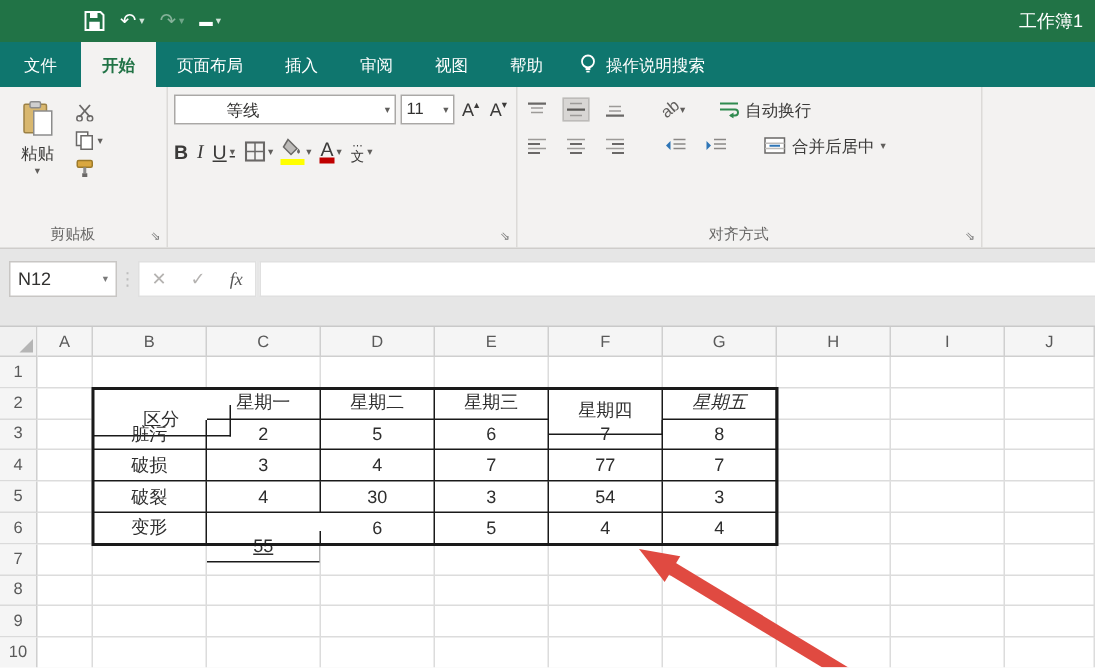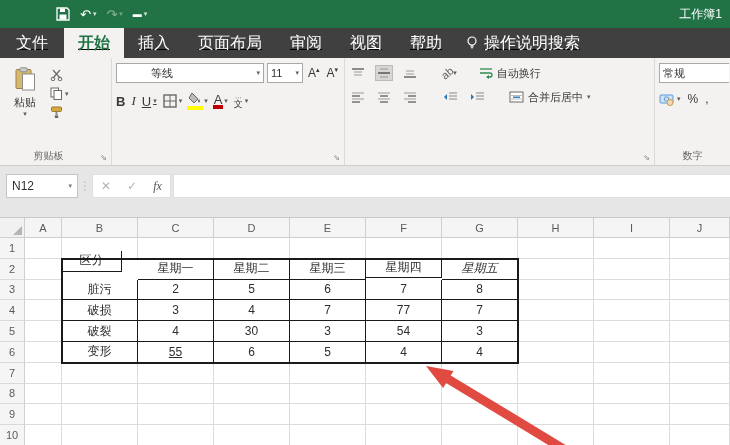--- a/index.html
+++ b/index.html
@@ -10,21 +10,21 @@
   
   .titlebar { height:28px; background:#217346; display:flex; align-items:center; color:#fff; }
   .qat { display:flex; align-items:center; gap:10px; margin-left:56px; }
   .qat .qbtn { display:flex; align-items:center; font-size:13px; color:#fff; cursor:default; }
   .qbtn svg { display:block; }
   .qbtn .dd { font-size:7px; margin-left:2px; color:#cfe3d8; }
   .qbtn.disabled { opacity:.45; }
   .doc-title { position:absolute; right:8px; top:6px; font-size:12px; color:#fff; }
 
   
-  .tabbar { height:30px; background:#404040; display:flex; align-items:stretch; font-size:16px;text-decoration:underline; }
+  .tabbar { height:30px; background:#0f766e; display:flex; align-items:stretch; font-size:11px; }
   .tab { color:#fff; display:flex; align-items:center; padding:0 14px; cursor:default; }
   .tab.file { padding:0 16px; }
   .tab.selected { background:#f3f2f1; color:#217346; font-weight:bold; }
   .tellme { display:flex; align-items:center; gap:6px; color:#fff; padding:0 10px; }
   .bulb svg { display:block; }
 
   
   .ribbon { height:108px; background:#f3f2f1; border-bottom:1px solid #cfcdcb; display:flex; }
   .rgroup { position:relative; height:100%; border-right:1px solid #dcdad8; padding:5px 4px 16px 4px; }
   .glabel { position:absolute; bottom:2px; left:0; right:14px; text-align:center; font-size:10px; color:#696867; }
@@ -128,22 +128,22 @@
         <span style="font-size:9px;">▬</span>
           <span class="dd">▾</span>
       </span>
     </div>
     <div class="doc-title">工作簿1</div>
   </div>
 
   <div class="tabbar">
     <div class="tab file">文件</div>
     <div class="tab selected">开始</div>
+    <div class="tab">页面布局</div>
     <div class="tab">插入</div>
-    <div class="tab">页面布局</div>
     <div class="tab">审阅</div>
     <div class="tab">视图</div>
     <div class="tab">帮助</div>
     <div class="tellme">
       <span class="bulb">
         <svg width="12" height="14" viewBox="0 0 12 14">
             <circle cx="6" cy="5" r="4" fill="none" stroke="#fff" stroke-width="1.2"></circle>
             <rect x="4.4" y="9.3" width="3.2" height="1.4" fill="#fff"></rect>
             <rect x="4.9" y="11.2" width="2.2" height="1.1" fill="#fff"></rect>
           </svg>
@@ -333,41 +333,24 @@
           <svg width="15" height="12" viewBox="0 0 15 12">
               <rect x="1" y="1" width="13" height="10" fill="#fff" stroke="#6a6867"></rect>
               <line x1="1" y1="4.5" x2="14" y2="4.5" stroke="#bdbbb9"></line>
               <line x1="1" y1="8" x2="14" y2="8" stroke="#bdbbb9"></line>
               <line x1="4" y1="6.2" x2="11" y2="6.2" stroke="#2e75b6" stroke-width="1.4"></line>
             </svg>
           <span>合并后居中</span>
           <span class="dd">▾</span>
         </span>
       </div>
+      <span class="glabel">对齐方式</span>
       <span class="launcher">⇘</span>
     </div>
 
-    <div class="rgroup g-num">
-      <div class="combo num-combo">
-        <span>常规</span>
-      </div>
-      <div class="nr2">
-        <span class="fbtn">
-          <svg width="16" height="13" viewBox="0 0 16 13">
-              <rect x="1" y="2" width="13" height="8" rx="1" fill="#cfe2f3" stroke="#5b9bd5"></rect>
-              <circle cx="7.5" cy="6" r="2.2" fill="none" stroke="#5b9bd5"></circle>
-              <circle cx="11" cy="9.5" r="3" fill="#f6d8ae" stroke="#c99a52"></circle>
-            </svg>
-          <span class="dd">▾</span>
-        </span>
-        <span class="pct">%</span>
-        <span class="pct">,</span>
-      </div>
-      <span class="glabel" style="right:0;">数字</span>
-    </div>
   </div>
 
   <div class="fbar-zone">
     <div class="fbar">
       <div class="namebox">
         <span>N12</span>
           <span class="dd">▾</span>
       </div>
       <div class="fdiv">⋮</div>
       <div class="fxbtns">
@@ -410,25 +393,25 @@
         <div class="cell" style="left: 62px; width: 76px; top: 20px; height: 20.8px;"></div>
         <div class="cell" style="left: 138px; width: 76px; top: 20px; height: 20.8px;"></div>
         <div class="cell" style="left: 214px; width: 76px; top: 20px; height: 20.8px;"></div>
         <div class="cell" style="left: 290px; width: 76px; top: 20px; height: 20.8px;"></div>
         <div class="cell" style="left: 366px; width: 76px; top: 20px; height: 20.8px;"></div>
         <div class="cell" style="left: 442px; width: 76px; top: 20px; height: 20.8px;"></div>
         <div class="cell" style="left: 518px; width: 76px; top: 20px; height: 20.8px;"></div>
         <div class="cell" style="left: 594px; width: 76px; top: 20px; height: 20.8px;"></div>
         <div class="cell" style="left: 670px; width: 60px; top: 20px; height: 20.8px;"></div>
         <div class="cell" style="left: 25px; width: 37px; top: 40.8px; height: 20.8px;"></div>
-        <div class="cell tb" style="left: 62px; width: 60px; top: 33px; height: 20.8px;">区分</div>
+        <div class="cell tb" style="left: 62px; width: 92px; top: 52px; height: 20.8px;">区分</div>
         <div class="cell tb" style="left: 138px; width: 76px; top: 40.8px; height: 20.8px;">星期一</div>
         <div class="cell tb" style="left: 214px; width: 76px; top: 40.8px; height: 20.8px;">星期二</div>
         <div class="cell tb" style="left: 290px; width: 76px; top: 40.8px; height: 20.8px;">星期三</div>
-        <div class="cell tb" style="left: 366px; width: 76px; top: 40.8px; height: 19px;">星期四</div>
+        <div class="cell tb" style="left: 366px; width: 76px; top: 40.8px; height: 31px;">星期四</div>
         <div class="cell tb" style="left: 442px; width: 76px; top: 40.8px; height: 20.8px; font-style: italic;">星期五</div>
         <div class="cell" style="left: 518px; width: 76px; top: 40.8px; height: 20.8px;"></div>
         <div class="cell" style="left: 594px; width: 76px; top: 40.8px; height: 20.8px;"></div>
         <div class="cell" style="left: 670px; width: 60px; top: 40.8px; height: 20.8px;"></div>
         <div class="cell" style="left: 25px; width: 37px; top: 61.6px; height: 20.8px;"></div>
         <div class="cell tb" style="left: 62px; width: 76px; top: 61.6px; height: 20.8px;">脏污</div>
         <div class="cell tb" style="left: 138px; width: 76px; top: 61.6px; height: 20.8px;">2</div>
         <div class="cell tb" style="left: 214px; width: 76px; top: 61.6px; height: 20.8px;">5</div>
         <div class="cell tb" style="left: 290px; width: 76px; top: 61.6px; height: 20.8px;">6</div>
         <div class="cell tb" style="left: 366px; width: 76px; top: 61.6px; height: 20.8px;">7</div>
@@ -451,21 +434,21 @@
         <div class="cell tb" style="left: 138px; width: 76px; top: 103.2px; height: 20.8px;">4</div>
         <div class="cell tb" style="left: 214px; width: 76px; top: 103.2px; height: 20.8px;">30</div>
         <div class="cell tb" style="left: 290px; width: 76px; top: 103.2px; height: 20.8px;">3</div>
         <div class="cell tb" style="left: 366px; width: 76px; top: 103.2px; height: 20.8px;">54</div>
         <div class="cell tb" style="left: 442px; width: 76px; top: 103.2px; height: 20.8px;">3</div>
         <div class="cell" style="left: 518px; width: 76px; top: 103.2px; height: 20.8px;"></div>
         <div class="cell" style="left: 594px; width: 76px; top: 103.2px; height: 20.8px;"></div>
         <div class="cell" style="left: 670px; width: 60px; top: 103.2px; height: 20.8px;"></div>
         <div class="cell" style="left: 25px; width: 37px; top: 124px; height: 20.8px;"></div>
         <div class="cell tb" style="left: 62px; width: 76px; top: 124px; height: 20.8px;">变形</div>
-        <div class="cell tb" style="left: 138px; width: 76px; top: 124px; height: 20.8px; text-decoration: underline;">55</div>
+        <div class="cell tb" style="left: 138px; width: 76px; top: 136px; height: 20.8px; text-decoration: underline;">55</div>
         <div class="cell tb" style="left: 214px; width: 76px; top: 124px; height: 20.8px;">6</div>
         <div class="cell tb" style="left: 290px; width: 76px; top: 124px; height: 20.8px;">5</div>
         <div class="cell tb" style="left: 366px; width: 76px; top: 124px; height: 20.8px;">4</div>
         <div class="cell tb" style="left: 442px; width: 76px; top: 124px; height: 20.8px;">4</div>
         <div class="cell" style="left: 518px; width: 76px; top: 124px; height: 20.8px;"></div>
         <div class="cell" style="left: 594px; width: 76px; top: 124px; height: 20.8px;"></div>
         <div class="cell" style="left: 670px; width: 60px; top: 124px; height: 20.8px;"></div>
         <div class="cell" style="left: 25px; width: 37px; top: 144.8px; height: 20.8px;"></div>
         <div class="cell" style="left: 62px; width: 76px; top: 144.8px; height: 20.8px;"></div>
         <div class="cell" style="left: 138px; width: 76px; top: 144.8px; height: 20.8px;"></div>

